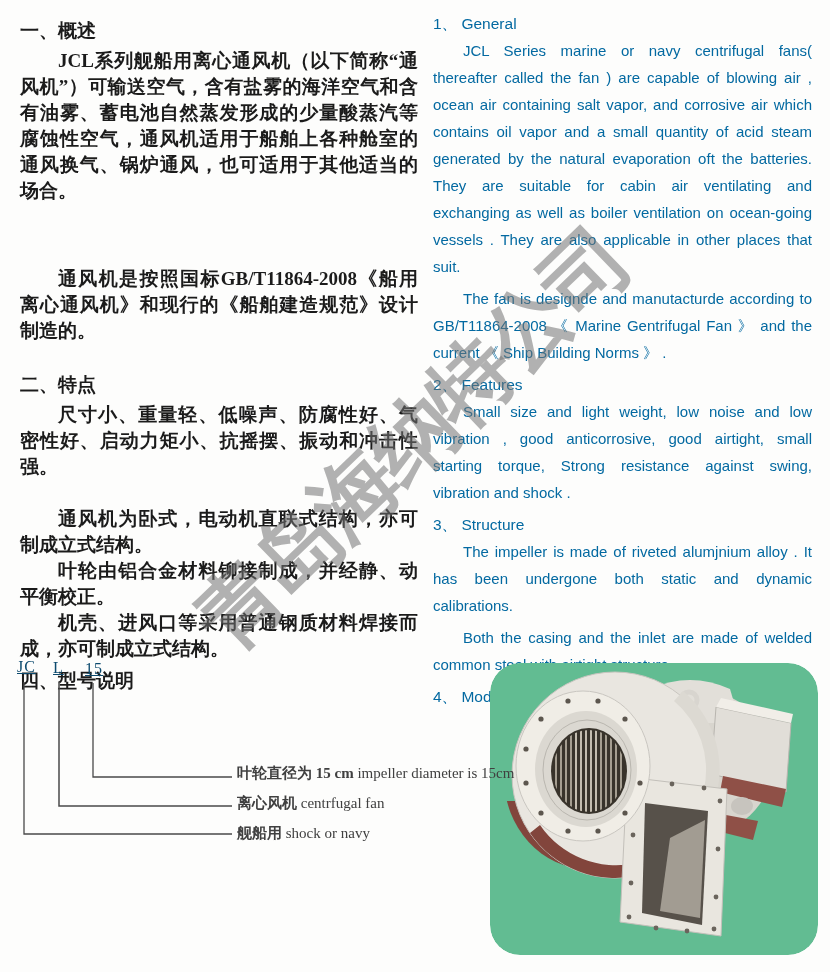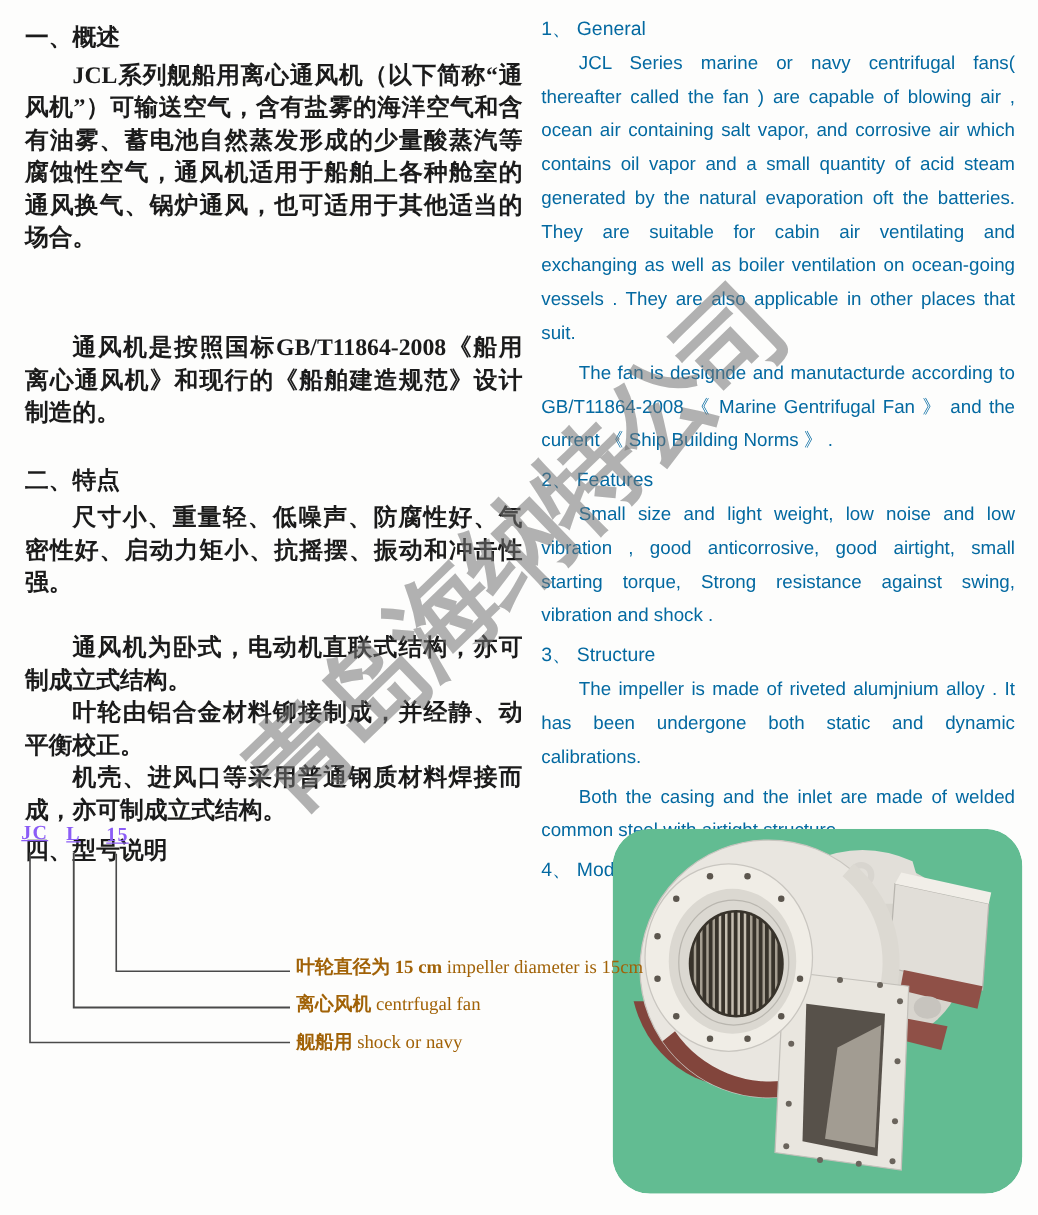--- a/index.html
+++ b/index.html
@@ -35,28 +35,28 @@
     font-size:15px;line-height:27px;color:#0369a1;
     text-align:justify;z-index:2;
   }
   .col-en .hd{margin:0;font-weight:normal;font-size:15.5px;}
   .col-en p{margin:0 0 5px 0;text-indent:30px;}
 
   
   .diagram-lines{position:absolute;left:0;top:640px;z-index:2;}
   .code{
     position:absolute;font-family:"Liberation Serif","DejaVu Serif",serif;
-    font-size:16px;color:#8b5cf6;text-decoration:underline;z-index:3;letter-spacing:1px;font-weight:bold;
+    font-size:16px;color:#0c4a6e;text-decoration:underline;z-index:3;letter-spacing:1px;
   }
   .code.c1{left:17px;top:658px;}
   .code.c2{left:53px;top:659px;}
   .code.c3{left:85px;top:660px;}
   .dlabel{
     position:absolute;left:237px;font-family:"Liberation Serif","DejaVu Serif",serif;
-    font-size:15px;color:#a16207;white-space:nowrap;z-index:3;
+    font-size:15px;color:#404040;white-space:nowrap;z-index:3;
   }
   .dlabel .zh{font-weight:bold;}
   .dlabel.l1{top:764px;}
   .dlabel.l2{top:794px;}
   .dlabel.l3{top:824px;}
 
   
   .photo{
     position:absolute;left:490px;top:663px;width:328px;height:292px;
     border-radius:30px;z-index:2;overflow:hidden;

